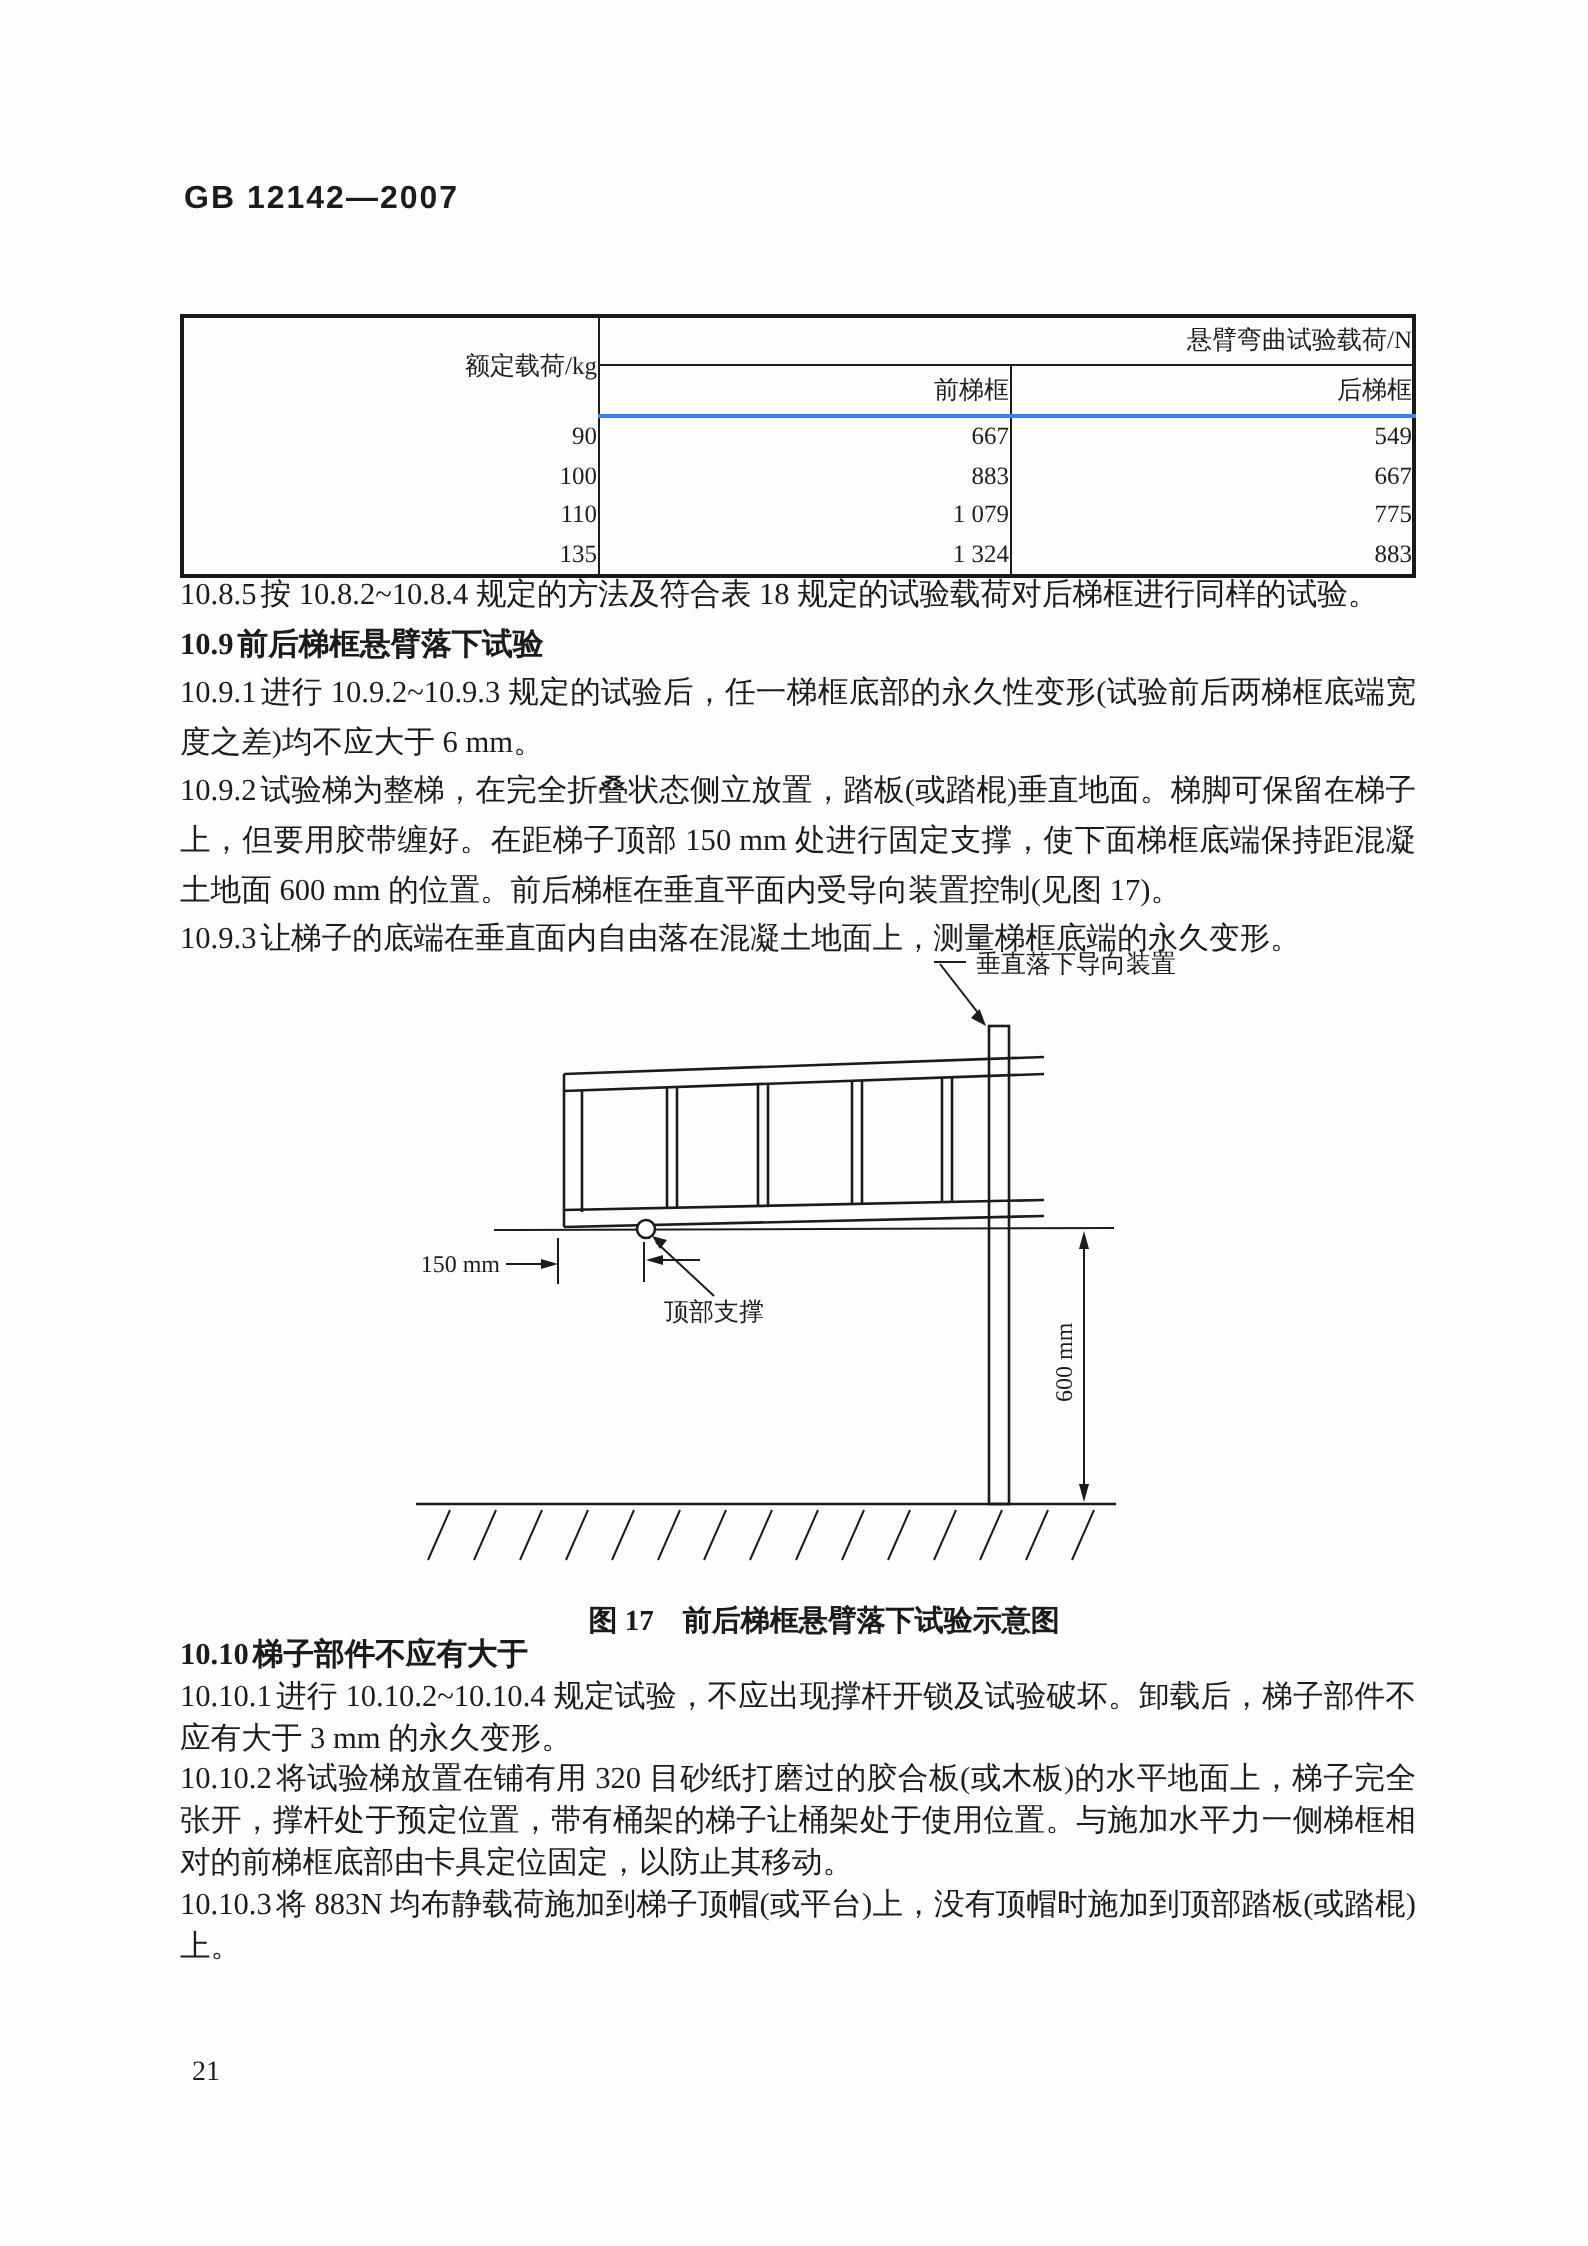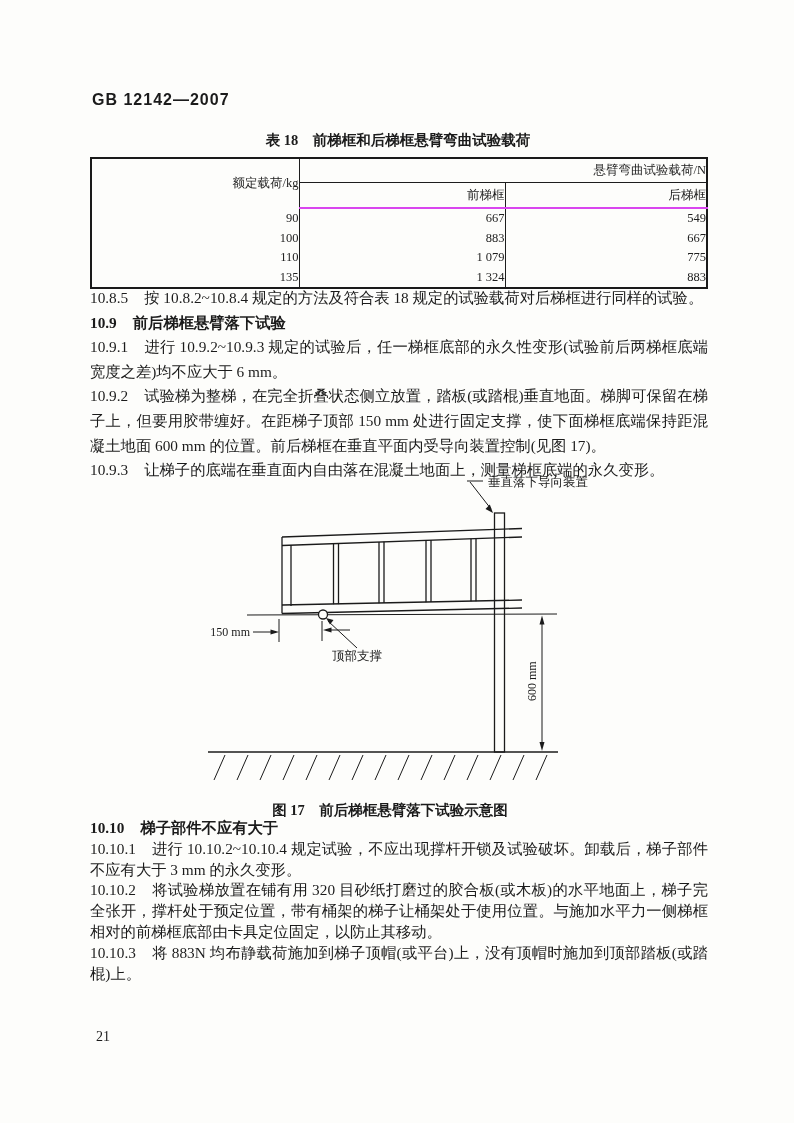--- a/index.html
+++ b/index.html
@@ -32,59 +32,58 @@
   }
   table.load-table td {
     border-left: 1px solid #1d1d1d;
     border-right: 1px solid #1d1d1d;
     text-align: right; vertical-align: middle;
     padding: 0;
   }
   table.load-table { border: 2px solid #1a1a1a; }
   tr.hrow1 td { height: 23px; }
   tr.hrow1 td.span-head { border-bottom: 1px solid #1d1d1d; }
-  tr.hrow2 td { height: 24px; border-bottom: 2px solid #d946ef; }
+  tr.hrow2 td { height: 24px; border-bottom: 2px solid #3b82f6; }
   tr.drow td { height: 19.5px; border-top: none; border-bottom: none; }
   tr.drow:first-of-type td { padding-top: 2px; }
 
   .textblock {
     position: absolute; left: 90px; width: 618px;
     font-size: 15.3px; text-align: justify;
   }
   .textblock p { margin: 0; }
   .blockA { top: 286px; line-height: 24.6px; }
   .blockB { top: 818px; line-height: 20.8px; }
-  .clause-num { display: inline-block; margin-right: 16px; }
+  .clause-num { display: inline-block; margin-right: 2px; }
   p.hd { font-weight: bold; }
 
   .figure-wrap {
     position: absolute; left: 80px; top: 468px;
     width: 616px; height: 334px;
   }
   .fig-caption {
-    position: absolute; left: 82px; top: 801px; width: 616px;
+    position: absolute; left: 104px; top: 801px; width: 616px;
     text-align: center; font-weight: bold; font-size: 14.5px;
   }
   .page-number {
     position: absolute; left: 96px; top: 1029px;
     font-size: 14px;
   }
   svg .ln { stroke: #1b1b1b; stroke-width: 1.3; fill: none; }
   svg .thin { stroke: #1b1b1b; stroke-width: 1; fill: none; }
   svg .ah { fill: #1b1b1b; stroke: none; }
   svg text { fill: #1b1b1b; font-family: "Liberation Serif", serif; }
 </style>
 </head>
 <body>
 
 <div class="page">
 
   <div class="doc-header">GB 12142—2007</div>
 
-  <div class="tbl-title">表 18　前梯框和后梯框悬臂弯曲试验载荷</div>
 
   <table class="load-table">
     <colgroup>
         <col style="width:208px">
         <col style="width:206px">
         <col style="width:202px">
       </colgroup>
     <tbody>
       <tr class="hrow1">
         <td rowspan="2">额定载荷/kg</td>

